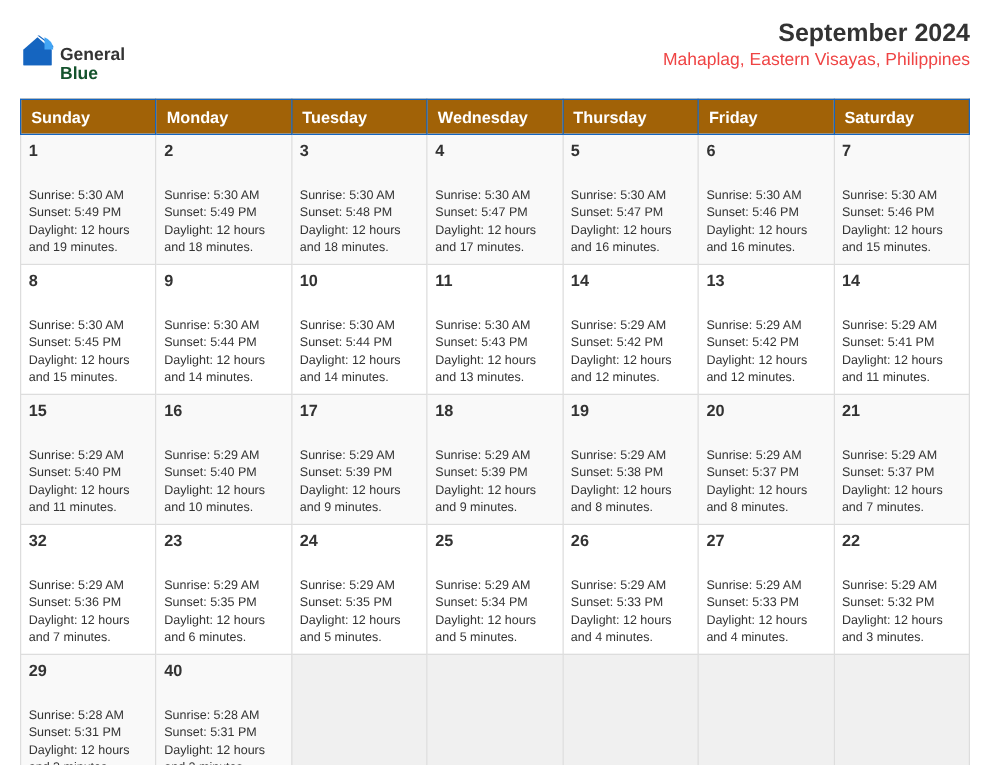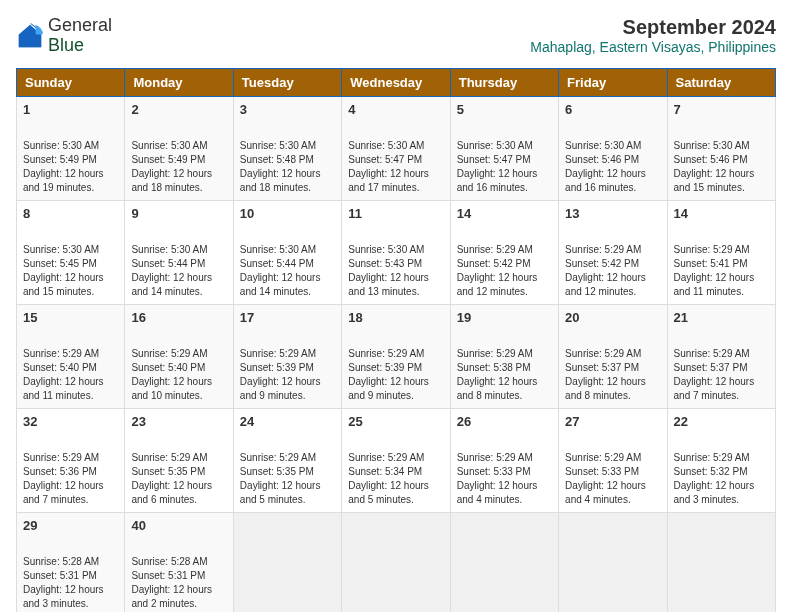--- a/index.html
+++ b/index.html
@@ -15,41 +15,42 @@
       justify-content: space-between;
       align-items: flex-start;
       margin-bottom: 12px;
     }
     .logo {
       display: flex;
       align-items: center;
       gap: 4px;
     }
     .logo-text {
-      font-size: 18px;
-      font-weight: normal;
+      font-size: 14px;
+      font-weight: bold;
       color: #333;
       line-height: 1.1;
+      margin-top: 20px;
     }
     .logo-blue { color: #14532d; }
     .logo-icon {
       width: 28px;
       height: 28px;
     }
     .title-block {
       text-align: right;
     }
     .month-year {
       font-size: 20px;
       font-weight: bold;
       color: #333;
     }
     .location {
       font-size: 14px;
-      color: #0f766e;
+      color: #ef4444;
     }
     .calendar {
       width: 100%;
       border-collapse: collapse;
       border: 1px solid #ccc;
     }
     .calendar th {
       background-color: #a16207;
       color: #fff;
       font-size: 13px;

